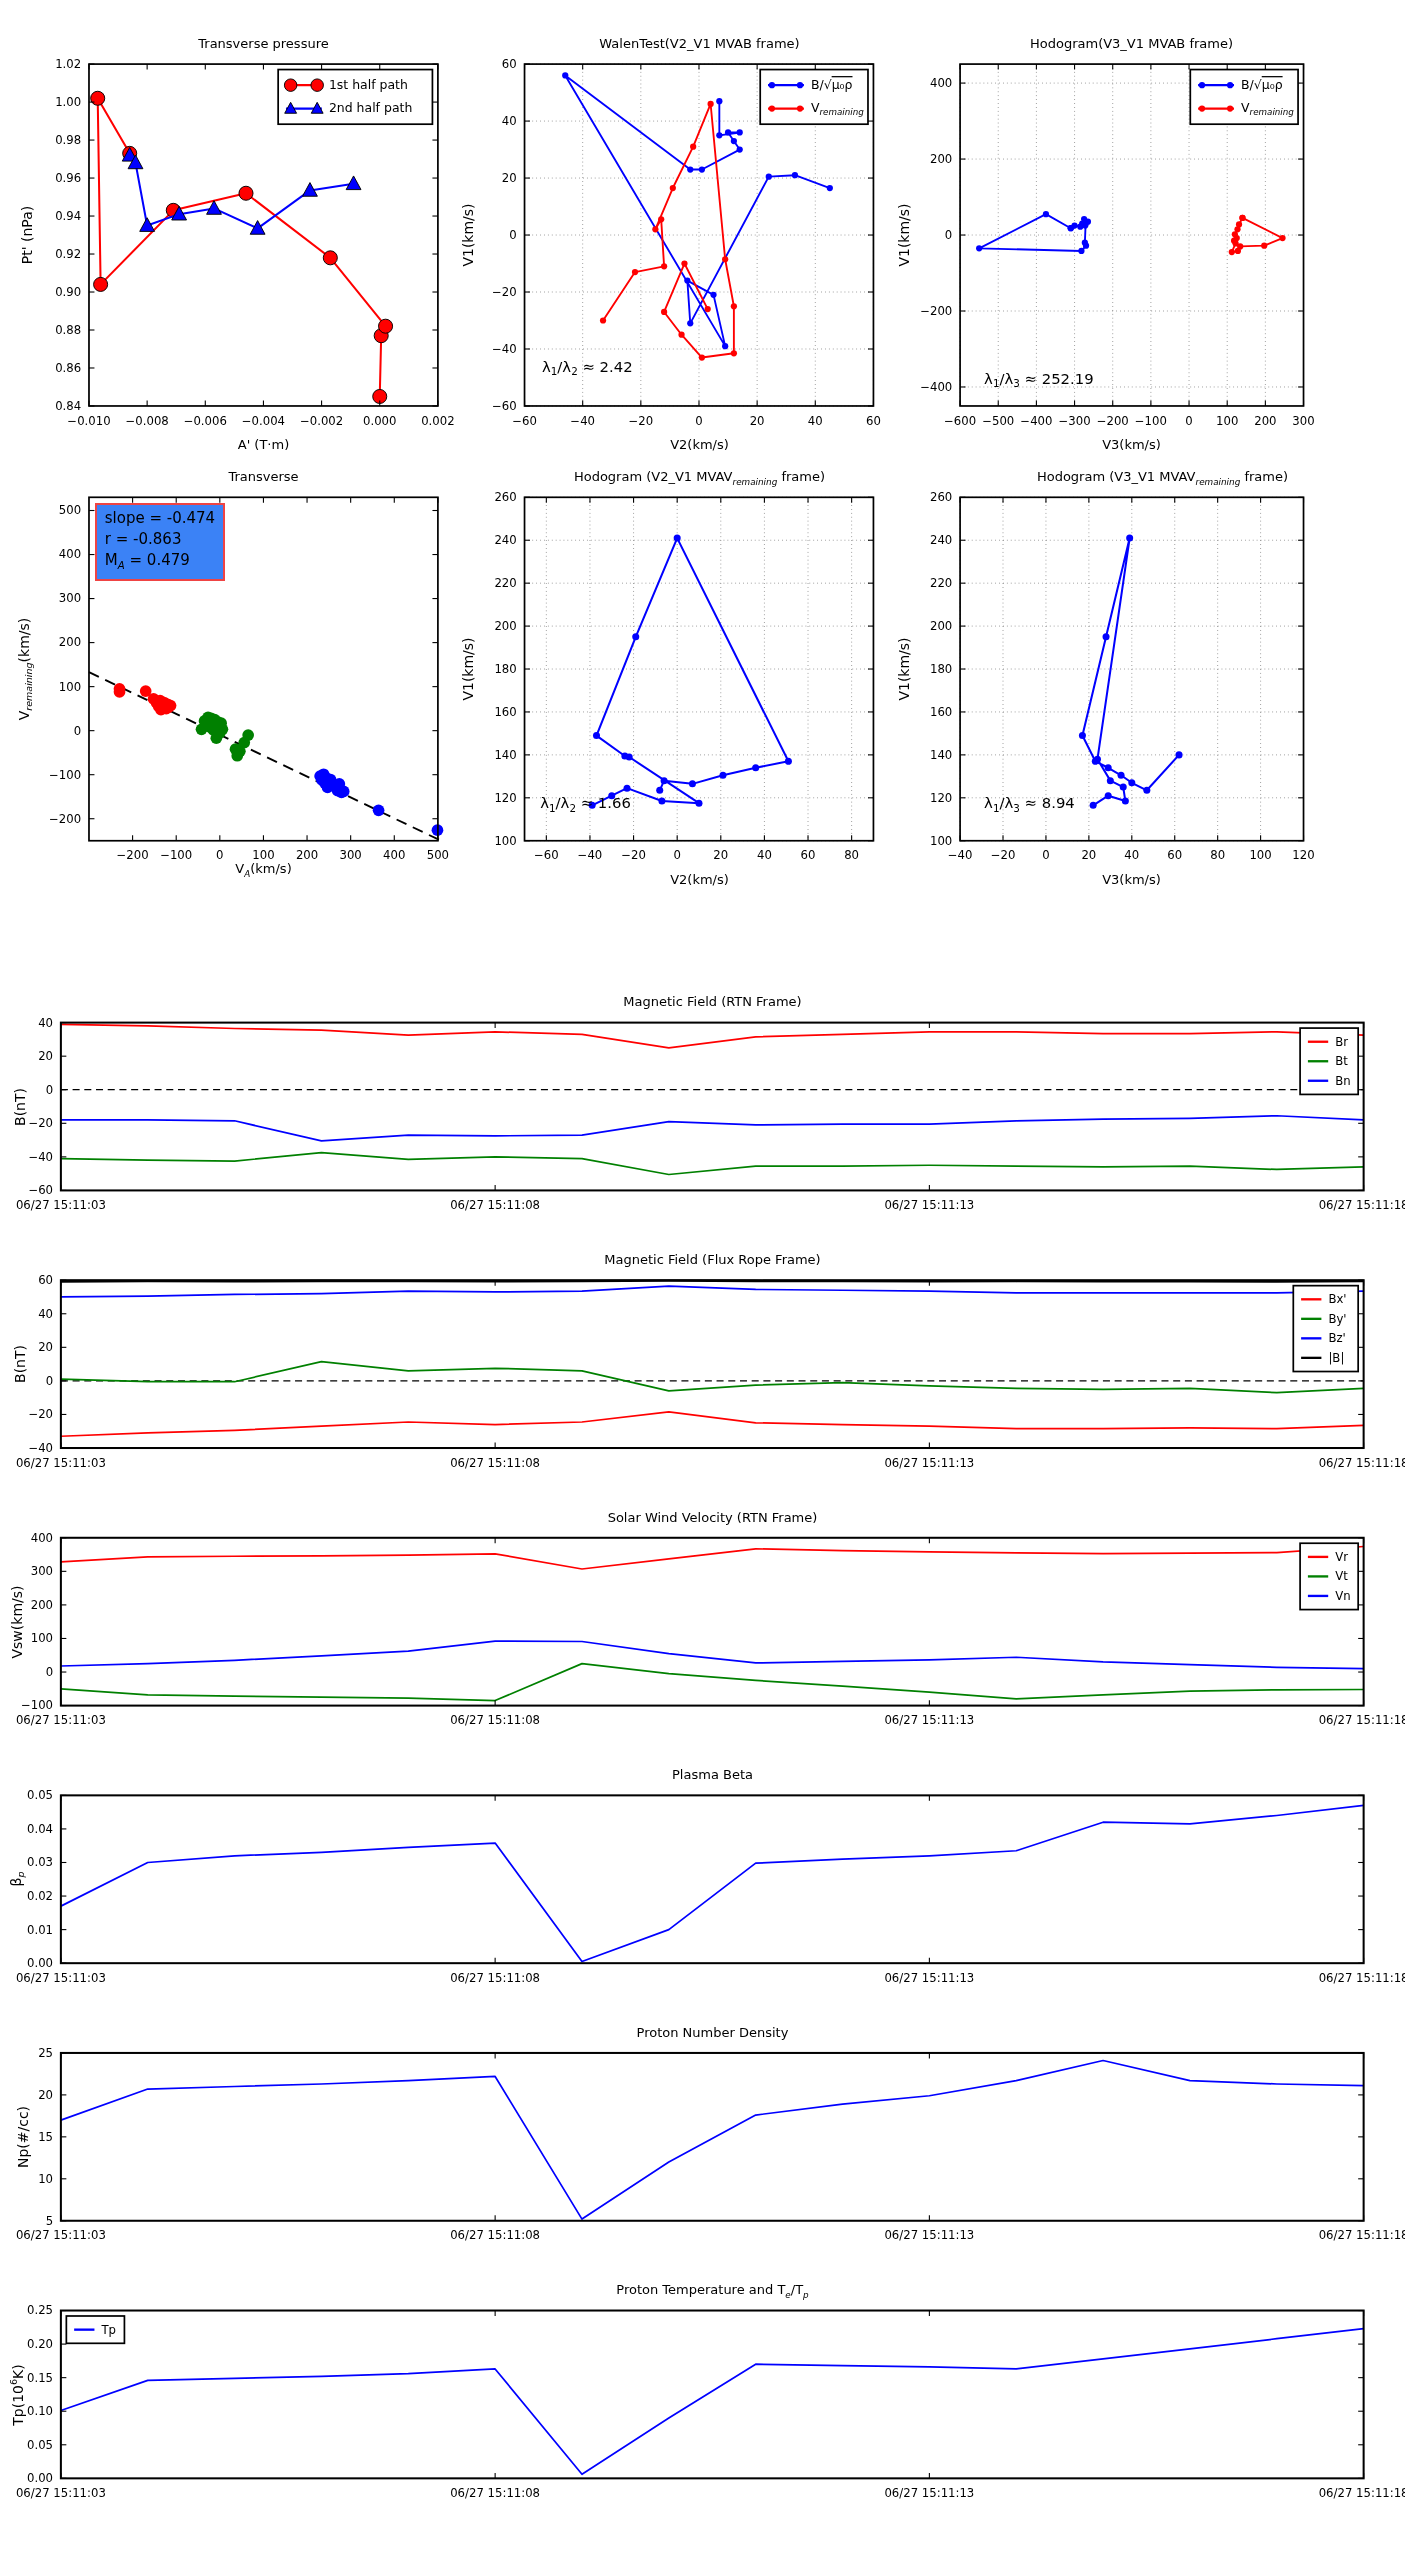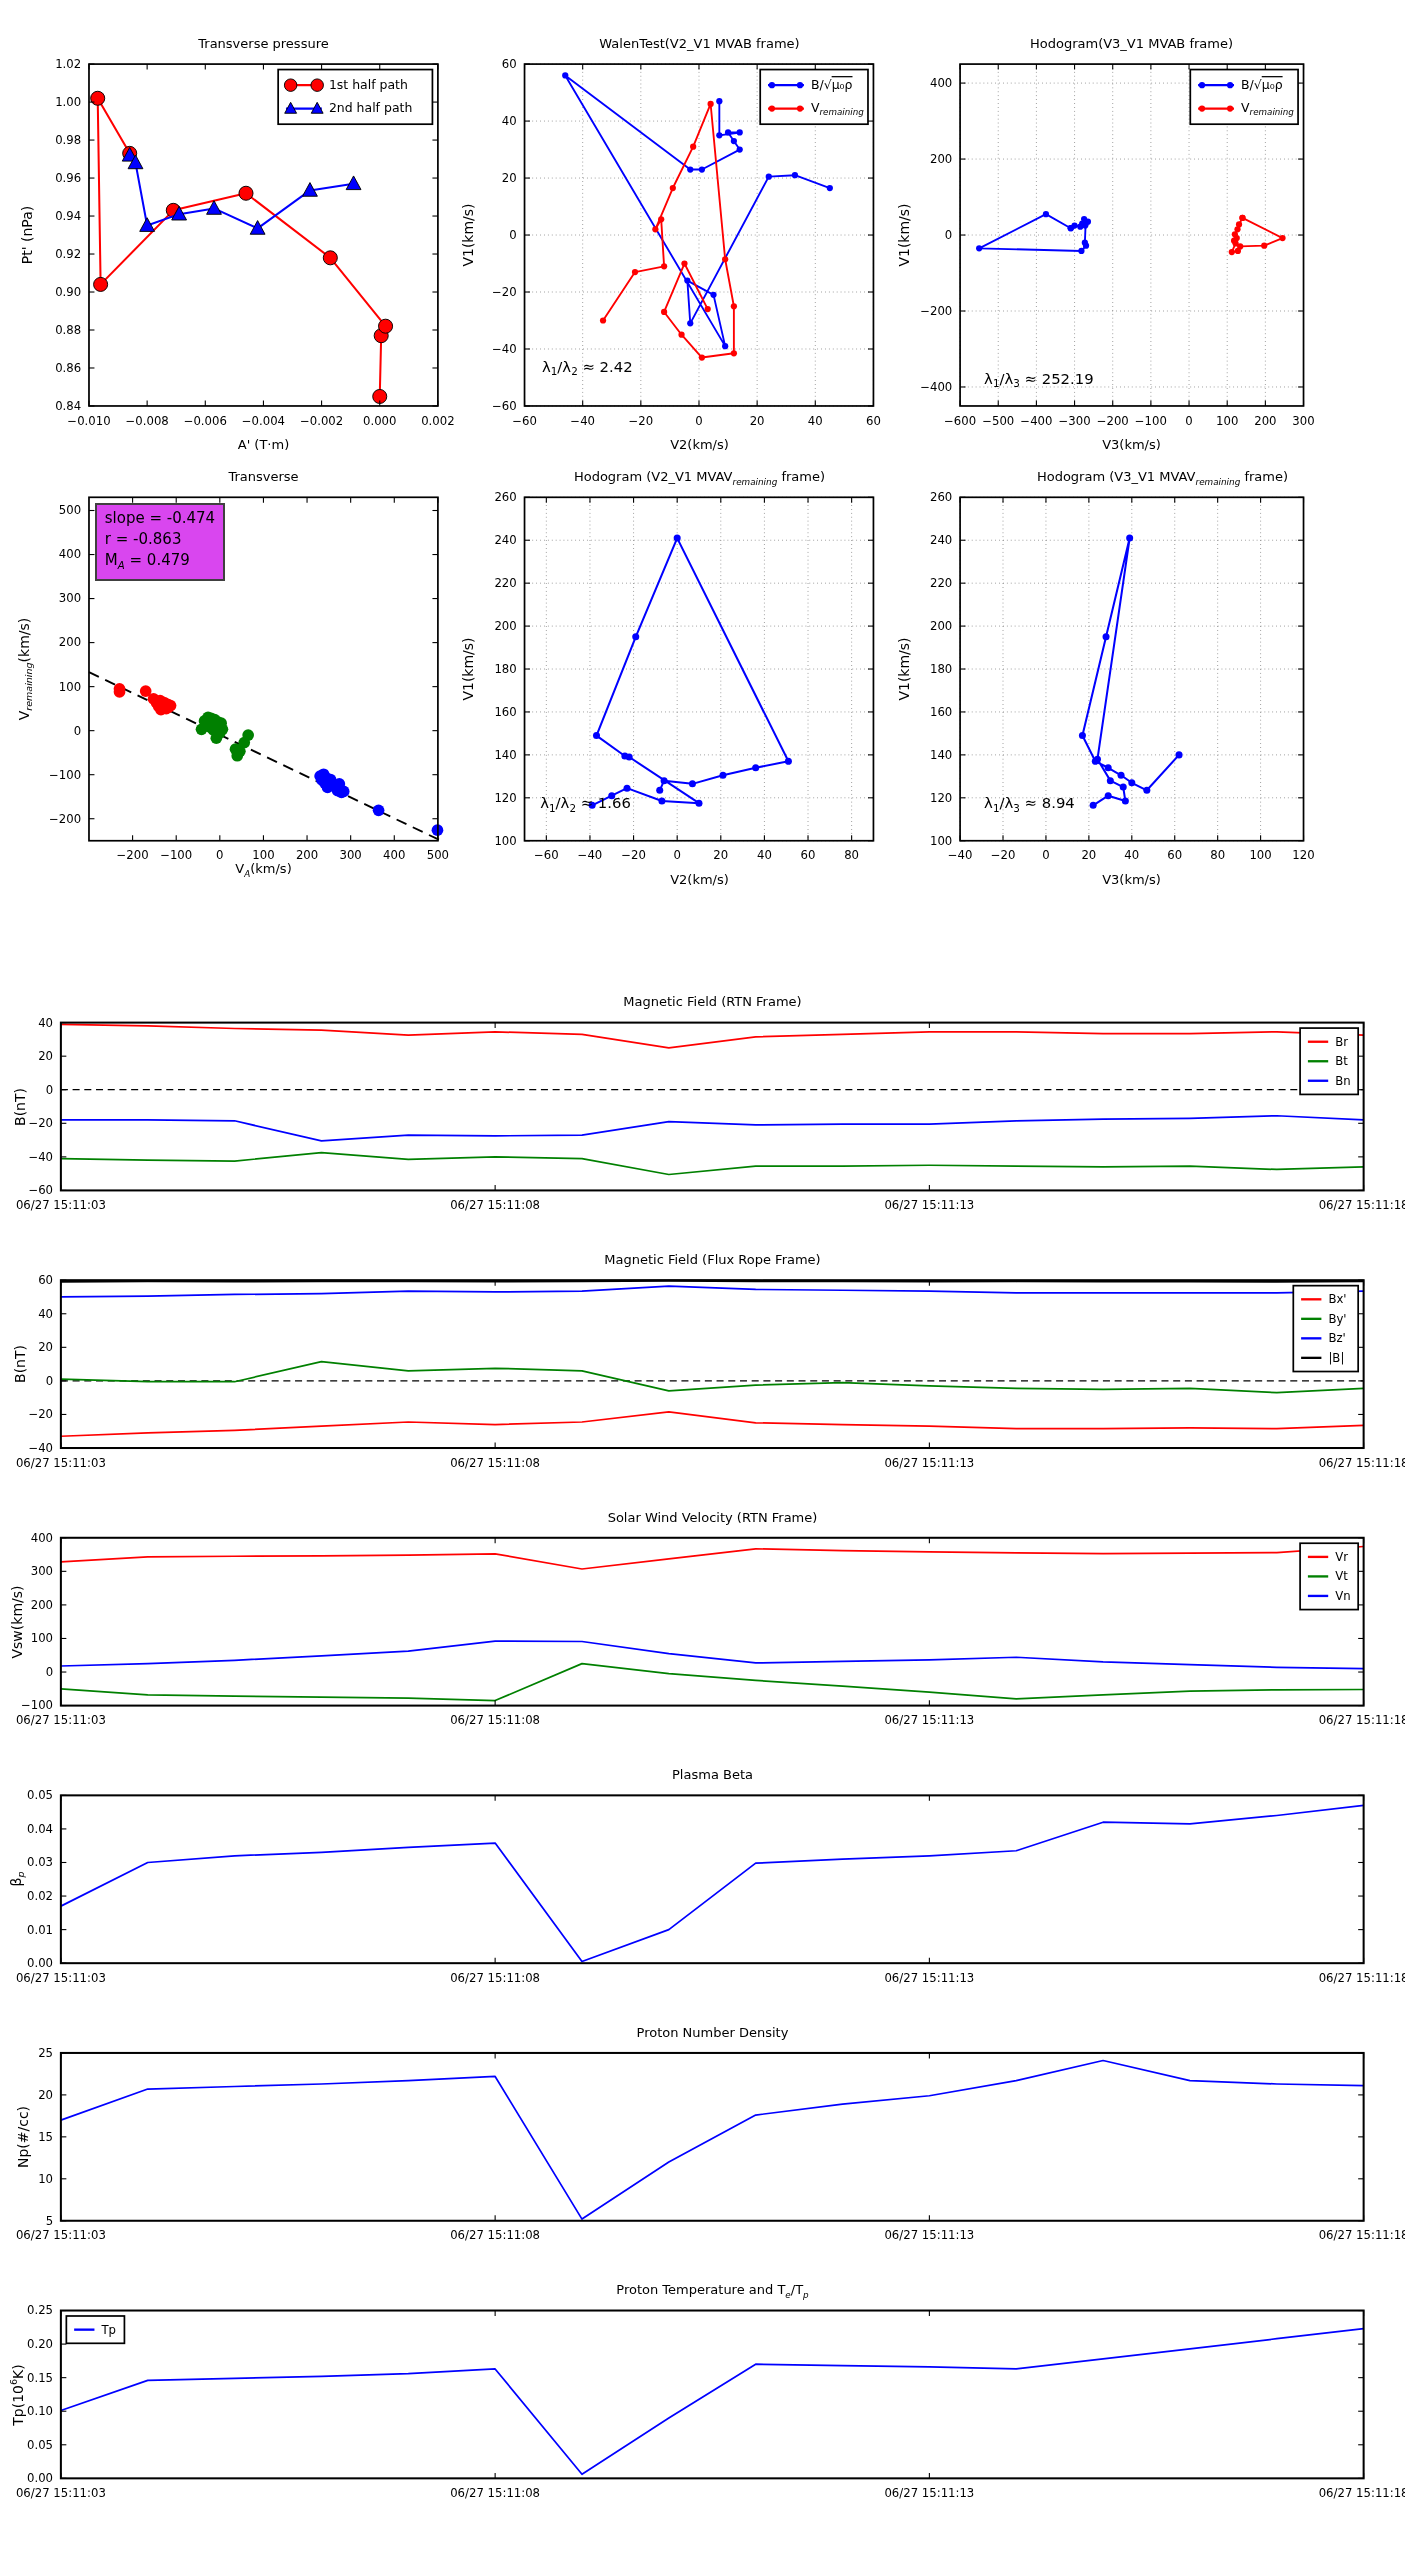--- a/index.html
+++ b/index.html
@@ -5,21 +5,21 @@
   html,body { margin:0; padding:0; background:#ffffff; }
   body { font-family:"DejaVu Sans", sans-serif; color:#000; }
   #figure { position:relative; width:1405px; height:2576px; background:#fff; overflow:hidden; }
   #figure-svg { position:absolute; left:0; top:0; }
   .ax-title { position:absolute; font-size:13px; text-align:center; white-space:nowrap; }
   .ax-xlabel { position:absolute; font-size:13px; text-align:center; white-space:nowrap; }
   .ax-ylabel { position:absolute; font-size:14px; white-space:nowrap;
                transform:translate(-50%,-50%) rotate(-90deg); }
   sub { font-size:68%; font-style:italic; }
   sup { font-size:68%; }
-  .stats-box { position:absolute; background:#d946ef; border:2px solid #404040; padding:3.1px 7.8px;
+  .stats-box { position:absolute; background:#3b82f6; border:2px solid #ef4444; padding:3.1px 7.8px;
                font-size:15px; line-height:21px; white-space:nowrap; }
   svg text { font-family:"DejaVu Sans", sans-serif; }
 </style>
 </head>
 <body>
 
 <div id="figure">
   <svg id="figure-svg" width="1405" height="2576" viewBox="0 0 1800 3300">
       <g>
         <g>

